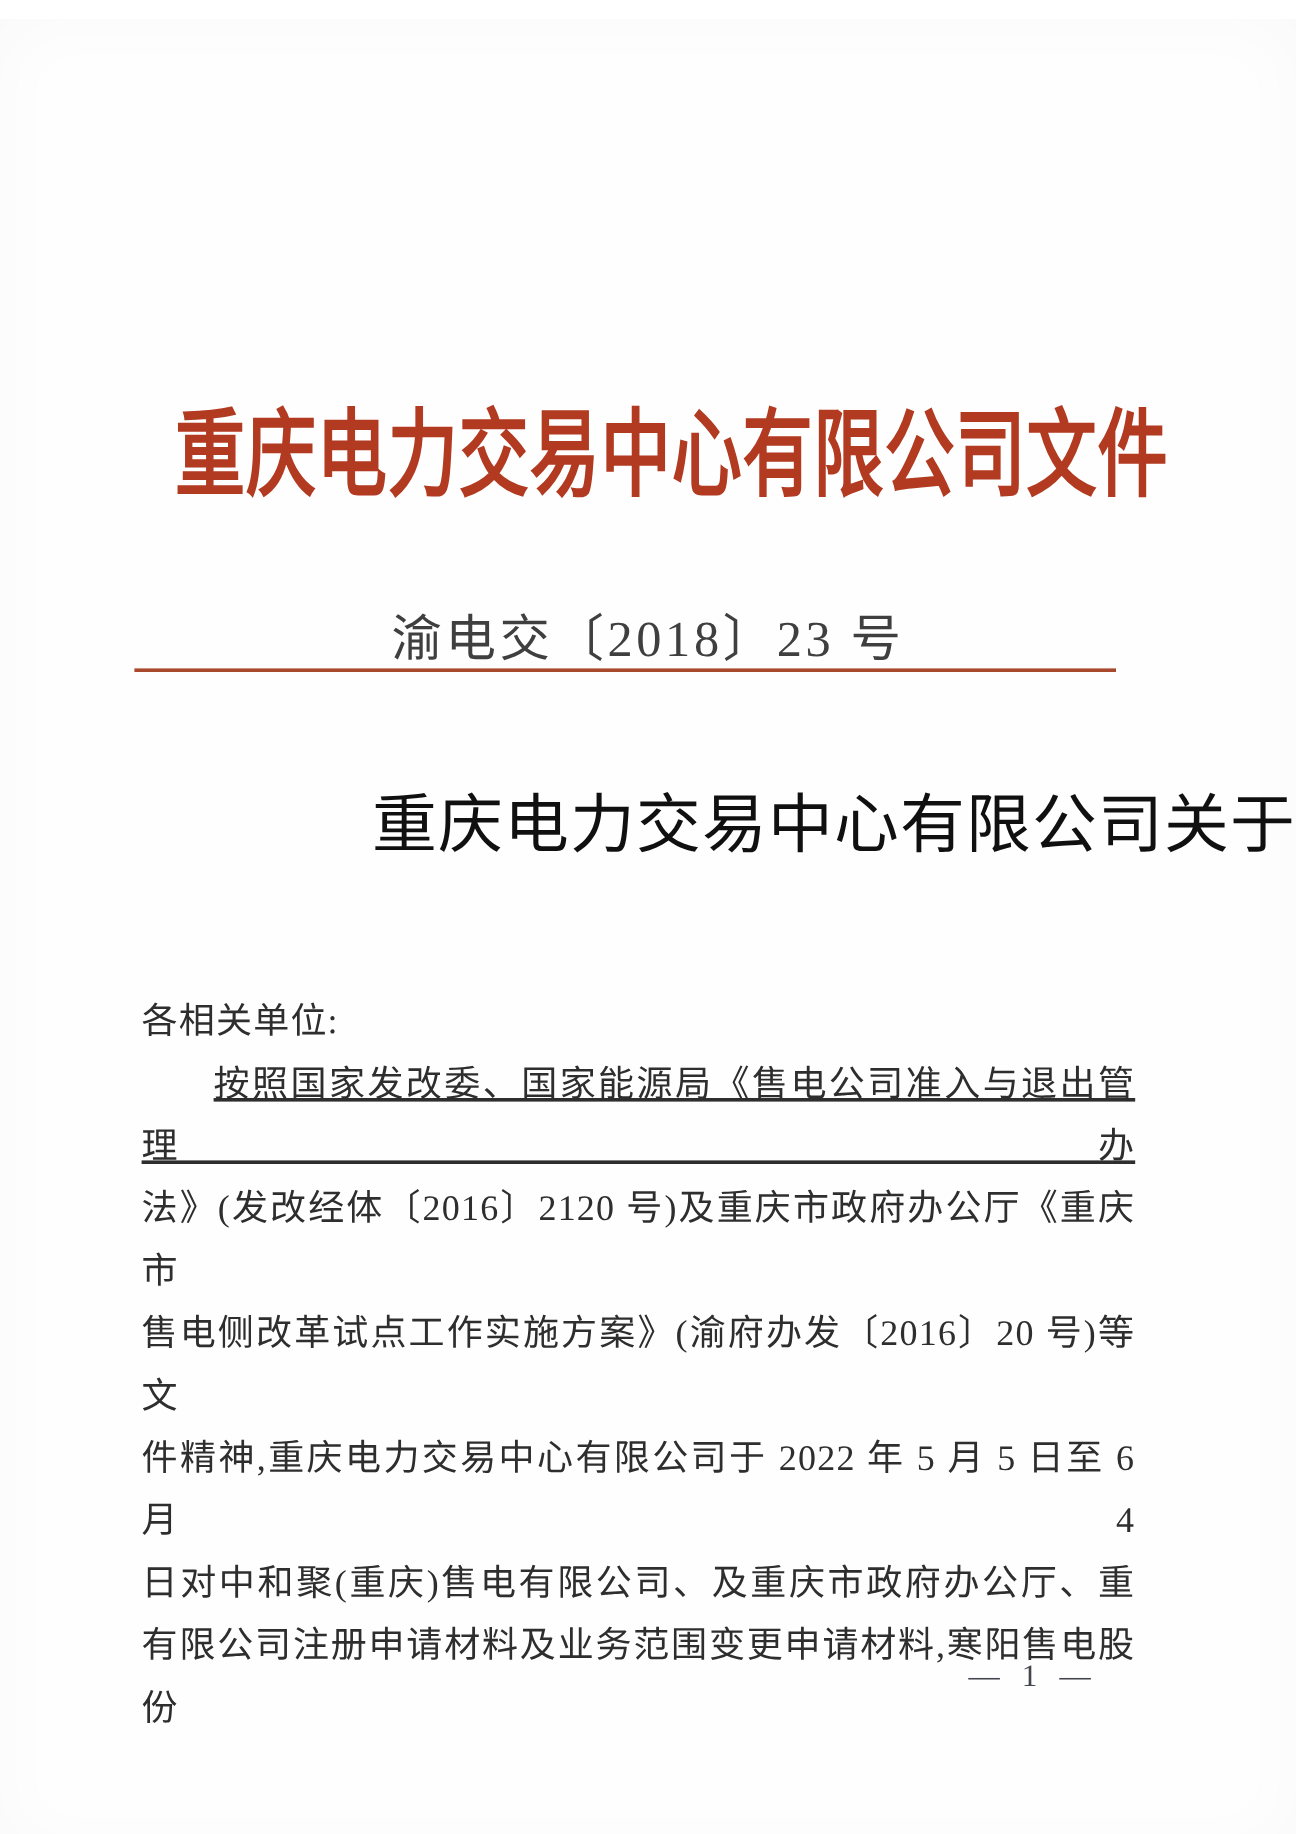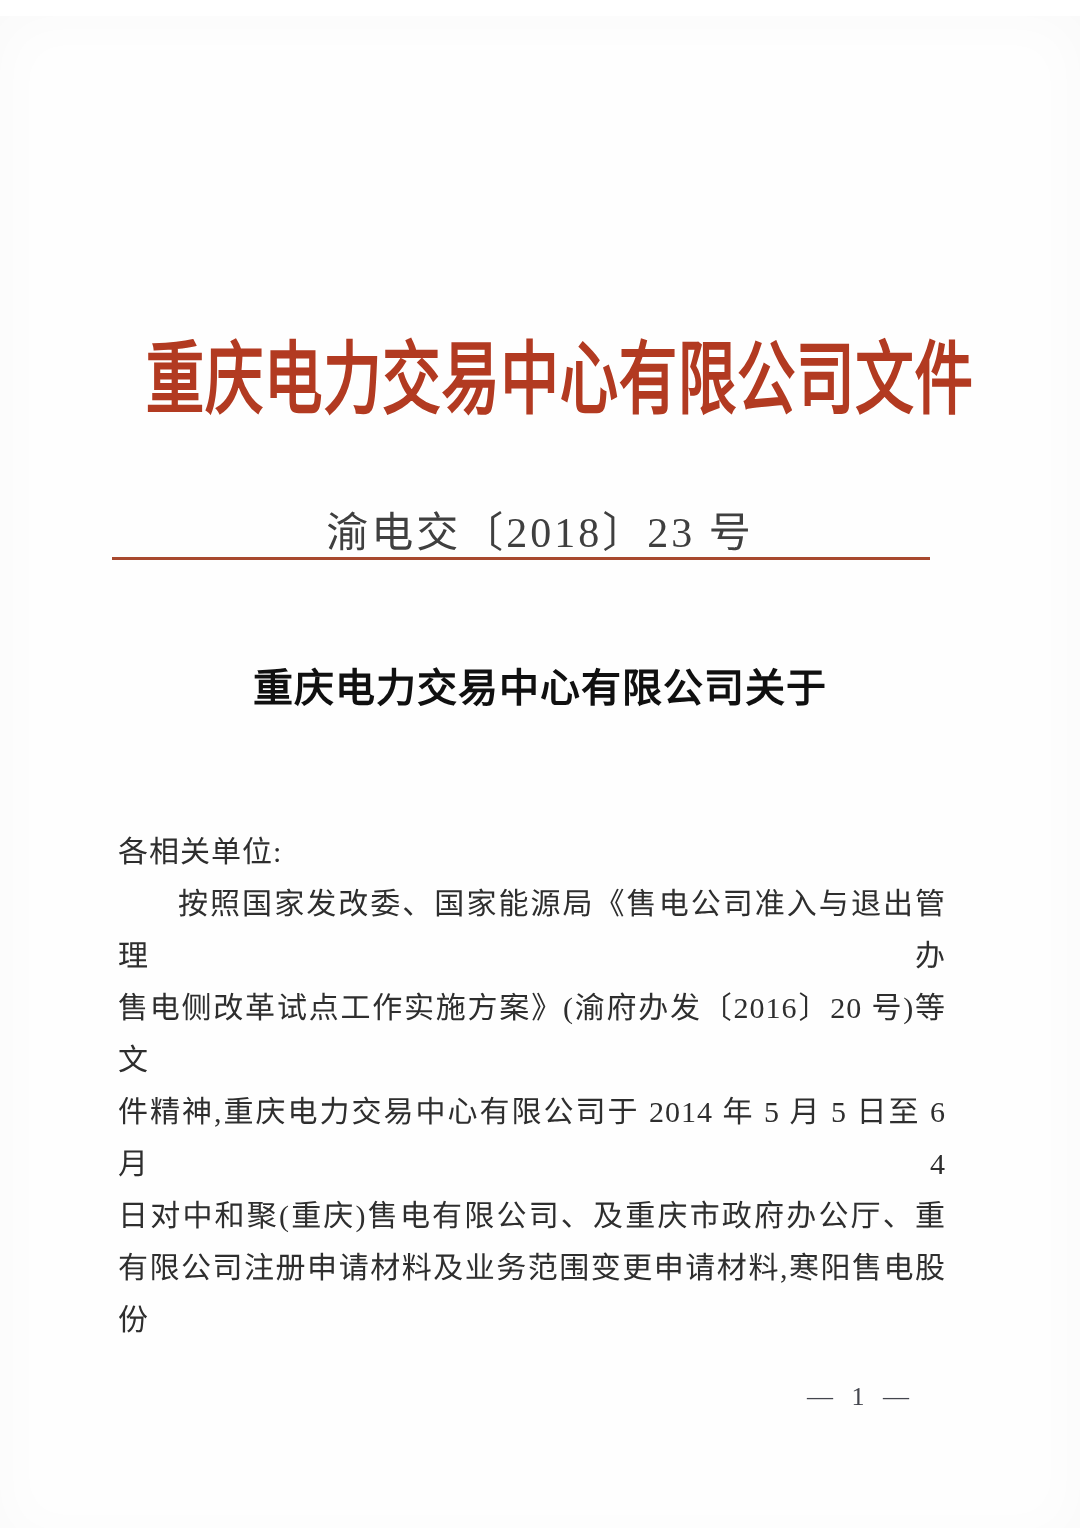--- a/index.html
+++ b/index.html
@@ -45,44 +45,44 @@
     left: 112px;
     width: 818px;
     height: 3px;
     background: #a8492e;
   }
   .doc-title {
     position: absolute;
     top: 640px;
     left: 0;
     width: 100%;
-    text-align: center;
-    font-size: 40px;
-    font-weight: bold;
+    text-align: right;
+    font-size: 54px;
+    font-weight: normal;
     color: #101010;
     line-height: 65px;
     letter-spacing: 1px;
   }
   .body-text {
     position: absolute;
     top: 810px;
     left: 118px;
     width: 828px;
     font-size: 30px;
     color: #2e2e2e;
     line-height: 52px;
     font-weight: normal;
   }
   .body-line {
     text-align: justify;
     text-align-last: justify;
     white-space: normal;
     letter-spacing: 1px;
   }
-  .body-line.indent { text-indent: 2em; }
+  .body-line.indent { text-indent: 2em; text-decoration: underline; }
   .salutation {
     text-align: center;
     text-align-last: left;
     letter-spacing: 1px;
   }
   .page-number {
     position: absolute;
     top: 1366px;
     right: 165px;
     font-size: 26px;
@@ -102,22 +102,23 @@
 
   <div class="red-rule"></div>
 
   <div class="doc-title">
     <div>重庆电力交易中心有限公司关于</div>
   </div>
 
   <div class="body-text">
     <div class="body-line salutation">各相关单位:</div>
     <div class="body-line indent">按照国家发改委、国家能源局《售电公司准入与退出管理办</div>
+    <div class="body-line">法》(发改经体〔2016〕2120 号)及重庆市政府办公厅《重庆市</div>
     <div class="body-line">售电侧改革试点工作实施方案》(渝府办发〔2016〕20 号)等文</div>
-    <div class="body-line">件精神,重庆电力交易中心有限公司于 2014 年 5 月 5 日至 6 月 4</div>
+    <div class="body-line">件精神,重庆电力交易中心有限公司于 2022 年 5 月 5 日至 6 月 4</div>
     <div class="body-line">日对中和聚(重庆)售电有限公司、及重庆市政府办公厅、重</div>
     <div class="body-line">有限公司注册申请材料及业务范围变更申请材料,寒阳售电股份</div>
 
   </div>
 
   <div class="page-number">— 1 —</div>
 
 </div>
 
 </body></html>

